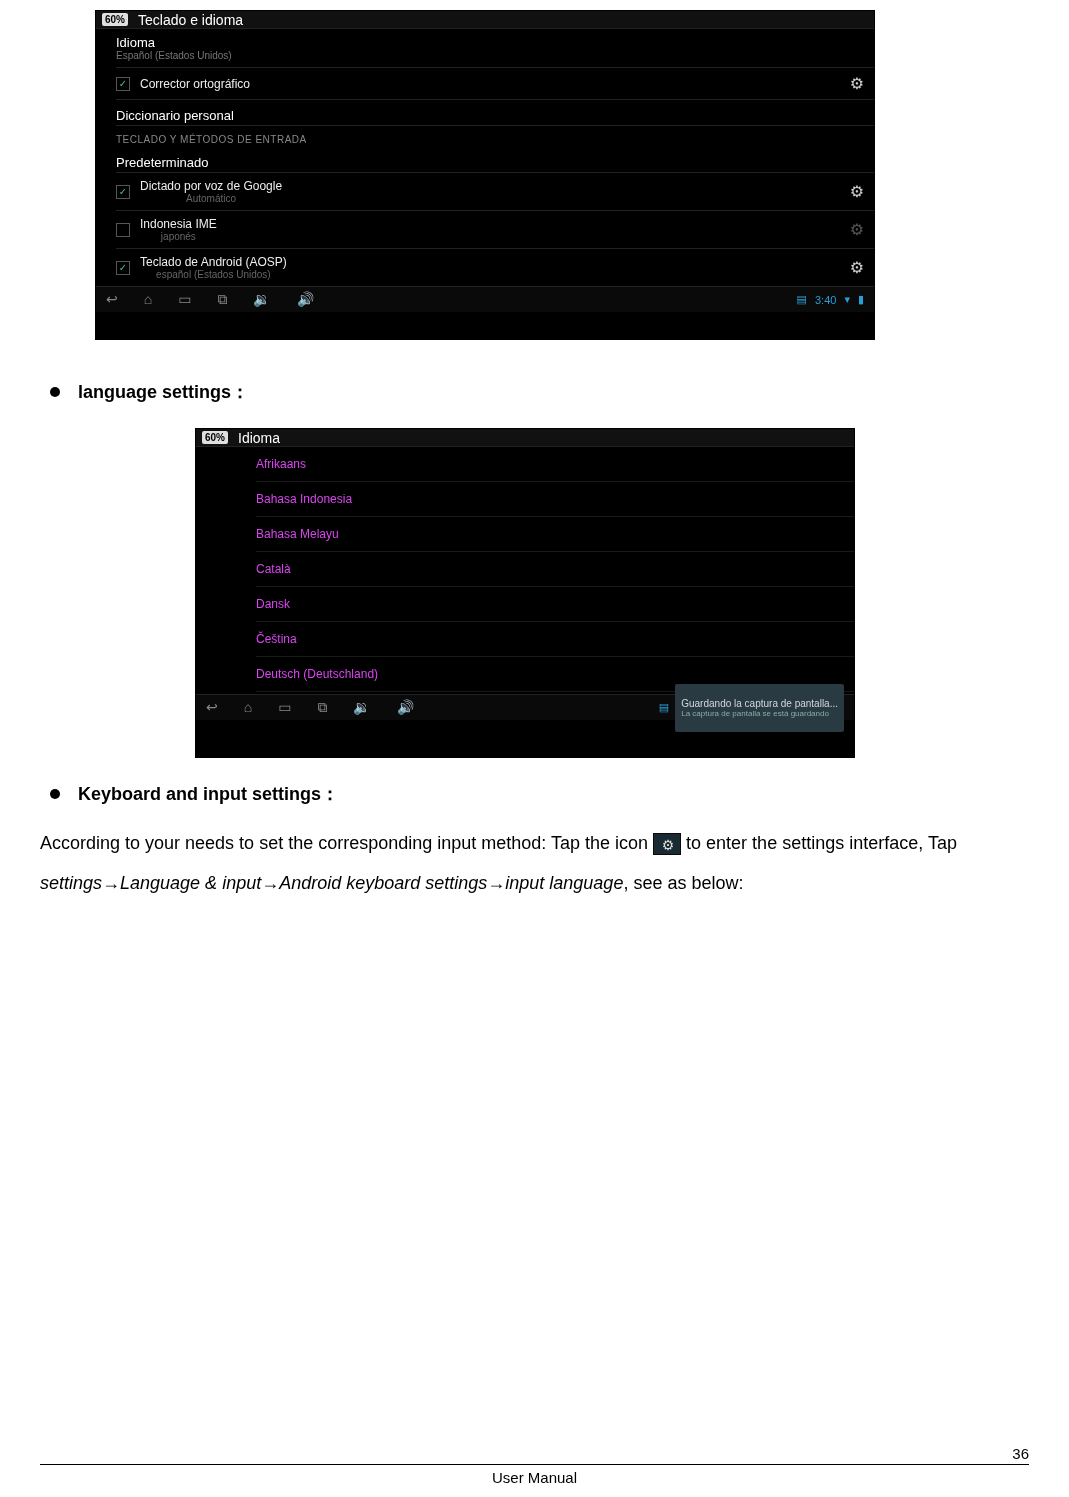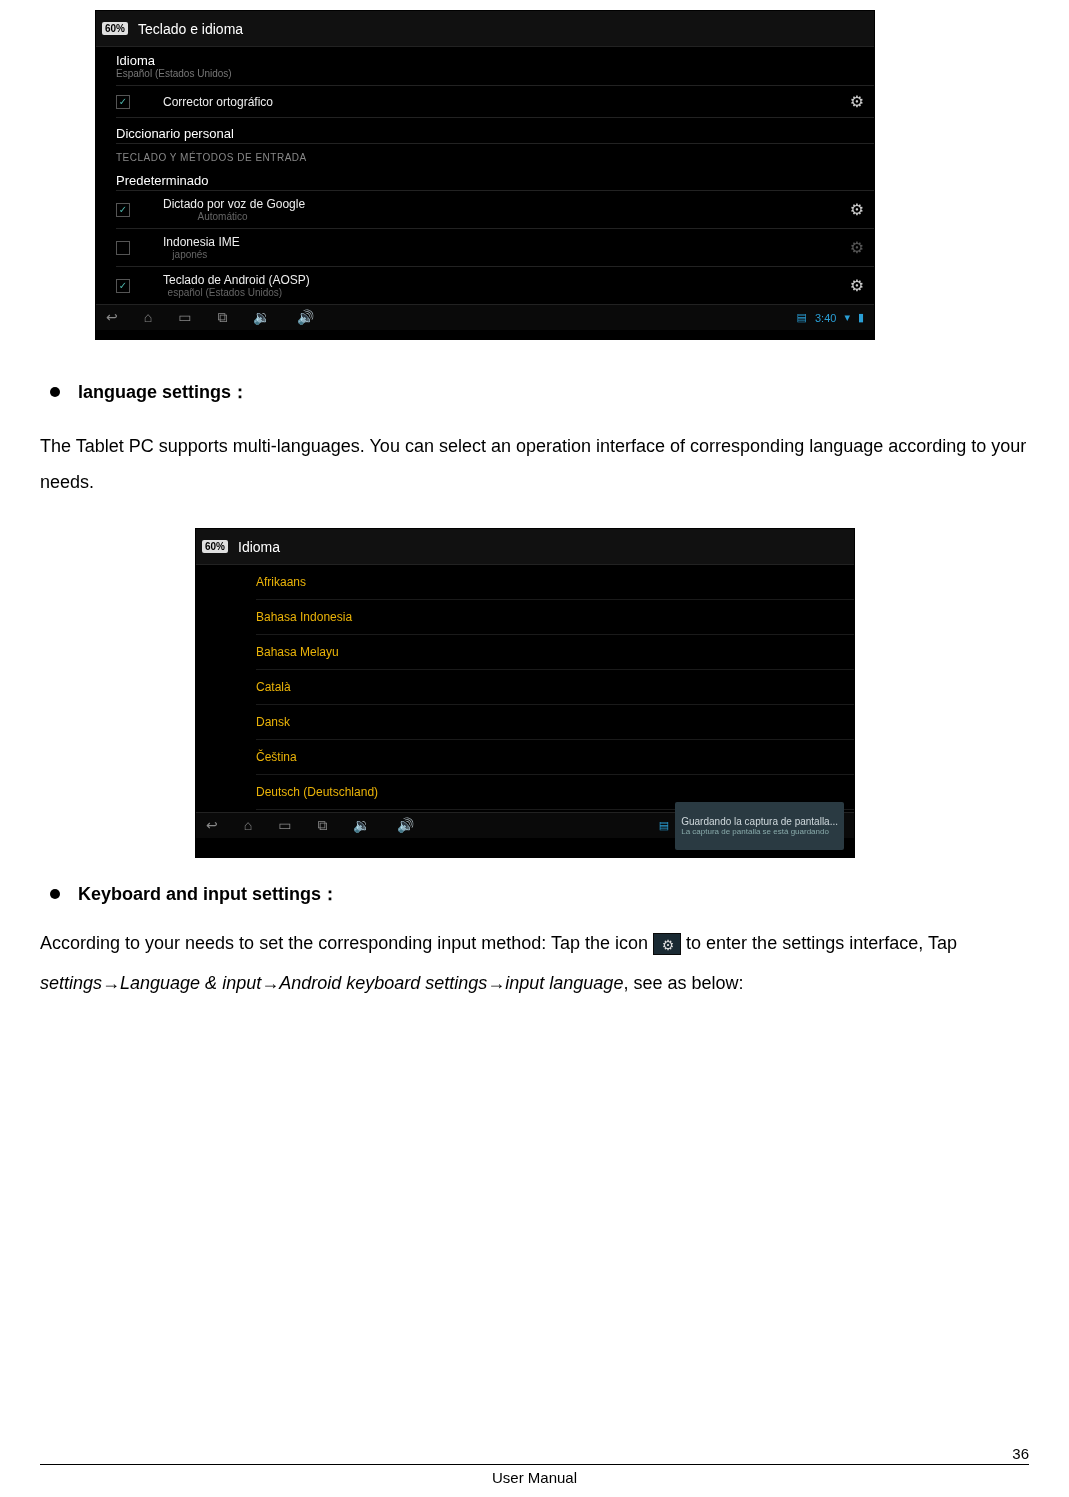--- a/index.html
+++ b/index.html
@@ -18,41 +18,41 @@
   .shot {
     background: #000;
     margin: 0 auto 40px auto;
     border: 1px solid #000;
     color: #ddd;
     font-family: Arial, sans-serif;
     font-size: 13px;
   }
   .shot1 { width: 780px; height: 330px; margin-left: 55px; }
   .shot-header {
-    display: flex; align-items: center; height: 36px;
+    display: flex; align-items: center; height: 18px;
     background: #111; border-bottom: 1px solid #222;
   }
   .battery {
     background: #e0e0e0; color: #000; font-size: 10px; font-weight: bold;
     padding: 1px 3px; border-radius: 2px; margin: 0 6px;
     position: relative;
   }
   .shot-title { color: #fff; font-size: 14px; margin-left: 4px; }
   .section-block { padding-left: 20px; }
   .section-label { color: #fff; font-size: 13px; padding: 6px 0 0 0; }
   .section-sub { color: #777; font-size: 10px; padding-bottom: 4px; }
   .section-cat { color: #888; font-size: 10px; padding: 6px 0 4px 0; letter-spacing: .5px; }
   .divider { border-top: 1px solid #222; margin: 2px 0 2px 0; }
   .row {
     display: flex; align-items: center; justify-content: space-between;
     padding: 4px 12px 4px 0;
   }
   .row-left { display: flex; align-items: center; gap: 10px; }
   .row-texts { display: flex; flex-direction: column; }
-  .row-title { color: #eee; font-size: 12px; margin-left: 23px; }
+  .row-title { color: #eee; font-size: 12px; }
   .row-sub { color: #666; font-size: 10px; text-align: center; }
   .chk { width: 14px; height: 14px; border: 1px solid #555; display: inline-flex; align-items: center; justify-content: center; font-size: 10px; color: #4db6ac; }
   .sliders { color: #ccc; font-size: 16px; letter-spacing: -2px; }
   .sliders.dim { color: #555; }
   .navbar {
     display: flex; align-items: center; justify-content: space-between;
     height: 26px; background: #0a0a0a; border-top: 1px solid #222;
     padding: 0 10px; margin-top: 2px;
   }
   .nav-left { display: flex; gap: 26px; color: #888; font-size: 14px; }
@@ -68,21 +68,21 @@
     display: inline-block; width: 28px; height: 22px;
     background: #1a2a33; color: #ddd; font-size: 14px;
     text-align: center; line-height: 22px; vertical-align: middle;
     border: 1px solid #0a0a0a; letter-spacing: -2px;
   }
   .italic { font-style: italic; }
 
   
   .shot2 { width: 660px; height: 330px; margin-left: 155px; margin-bottom: 24px; }
   .lang-list { padding-left: 60px; }
-  .lang-item { color: #eab308; font-size: 12px; padding: 10px 0; border-bottom: 1px solid #1a1a1a; }
+  .lang-item { color: #d946ef; font-size: 12px; padding: 10px 0; border-bottom: 1px solid #1a1a1a; }
   .toast {
     background: #2a3a42; color: #cfd8dc; font-size: 10px;
     padding: 14px 6px; border-radius: 2px; max-width: 200px;
   }
   .toast-sub { font-size: 8px; color: #8aa; }
 
   
   .footer {
     position: absolute; bottom: 28px; left: 40px; right: 40px;
     border-top: 1px solid #000; padding-top: 4px;
@@ -169,21 +169,20 @@
         <span>▾</span>
         <span>▮</span>
       </div>
     </div>
   </div>
 
   <div class="bullet-row">
     <span class="bullet-dot"></span>
     <span class="bullet-title">language settings：</span>
   </div>
-  <div class="para">The Tablet PC supports multi-languages. You can select an operation interface of corresponding language according to your needs.</div>
 
   <div class="shot shot2">
     <div class="shot-header">
       <span class="battery">60%</span>
       <span class="shot-title">Idioma</span>
     </div>
     <div class="lang-list">
       <div class="lang-item">Afrikaans</div>
       <div class="lang-item">Bahasa Indonesia</div>
       <div class="lang-item">Bahasa Melayu</div>

